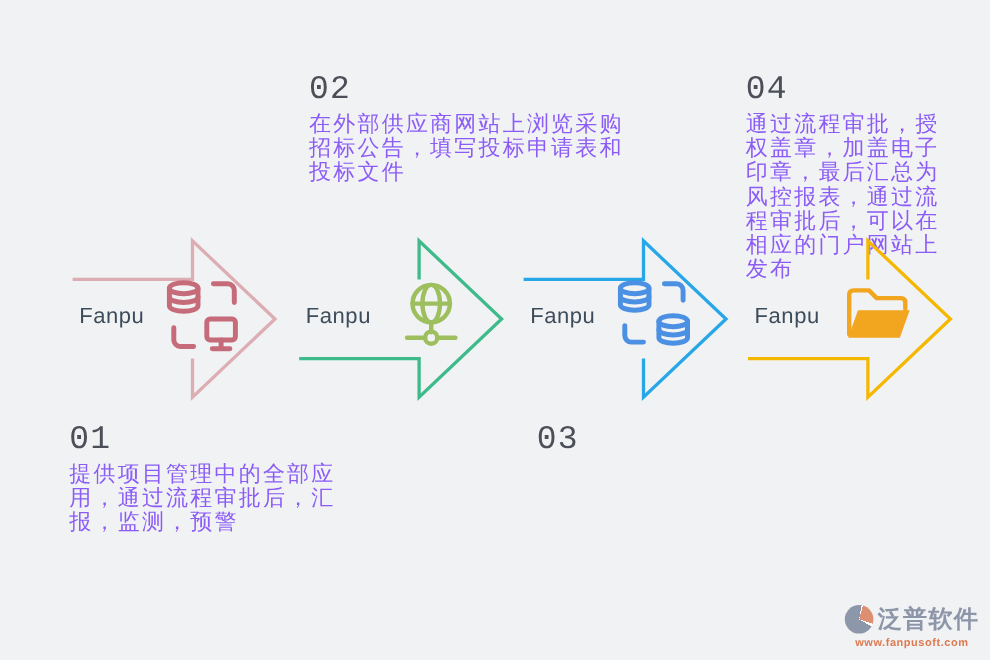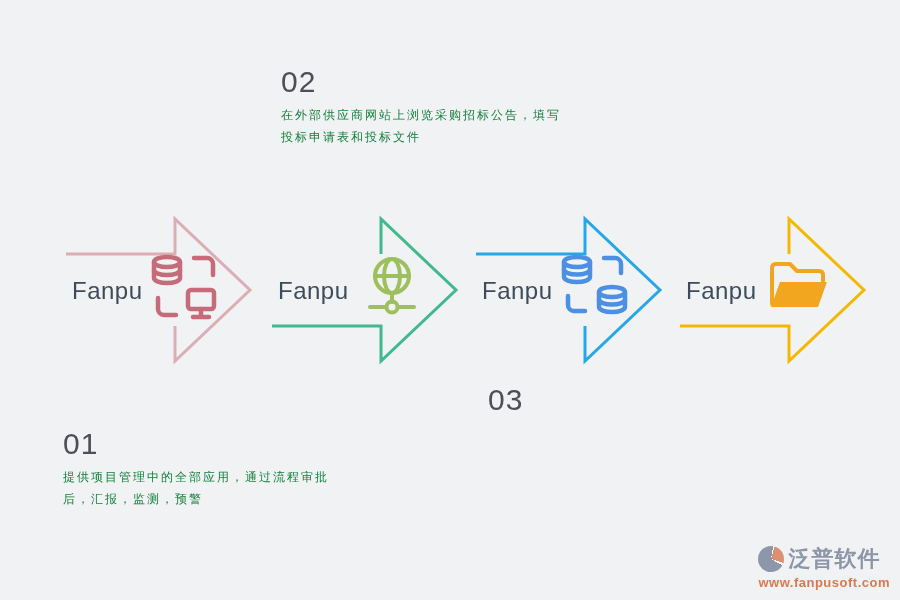--- a/index.html
+++ b/index.html
@@ -4,67 +4,71 @@
 <style>
   html,body{margin:0;padding:0;}
   body{
     width:900px;height:600px;position:relative;overflow:hidden;
     background:#f1f2f4;
     font-family:"Liberation Sans","DejaVu Sans",sans-serif;
   }
   .stage{position:absolute;inset:0;}
 
   
-  .step{position:absolute;}
+  .step{position:absolute;font-family:Liberation Mono, monospace;}
   .step-number{
     font-size:30px;color:#4d4f58;letter-spacing:1px;
     line-height:32px;margin-bottom:6px;
   }
   .step-desc{
-    font-size:12px;color:#15803d;letter-spacing:2px;line-height:22px;
+    font-size:20px;color:#8b5cf6;letter-spacing:2px;line-height:22px;
   }
-  .step-01{left:63px;top:384px;width:280px;margin-top:44px;}
+  .step-01{left:63px;top:384px;width:280px;}
   .step-02{left:281px;top:66px;width:286px;}
   .step-03{left:488px;top:384px;width:330px;}
   .step-04{left:678px;top:66px;width:192px;}
 
   
   .arrow{position:absolute;top:215px;width:190px;height:150px;}
   .arrow-1{left:64px;}
   .arrow-2{left:270px;}
   .arrow-3{left:474px;}
   .arrow-4{left:678px;}
   .arrow-shape{position:absolute;left:0;top:0;width:190px;height:150px;}
   .fanpu{
     position:absolute;left:8px;top:62px;
-    font-size:24px;color:#3d4c5a;letter-spacing:.5px;
+    font-size:20px;color:#3d4c5a;letter-spacing:.5px;
   }
   .icon{position:absolute;left:86px;top:37px;width:72px;height:72px;}
 
   
   .logo{position:absolute;right:10px;bottom:10px;text-align:center;}
-  .logo-row{display:flex;align-items:center;justify-content:flex-start;gap:4px;}
+  .logo-row{display:flex;align-items:center;justify-content:center;gap:4px;}
   .logo-mark{
     width:26px;height:26px;border-radius:50%;display:inline-block;
     background:conic-gradient(#8d97aa 0 10deg,#ffffff 10deg 16deg,
       #dd8f72 16deg 108deg,#ffffff 108deg 120deg,#8d97aa 120deg 360deg);
   }
   .logo-name{font-size:22px;font-weight:bold;color:#8d96a9;letter-spacing:1px;}
-  .logo-url{font-size:13px;font-weight:bold;color:#dc7950;letter-spacing:.5px;margin-top:1px;}
+  .logo-url{font-size:10px;font-weight:bold;color:#dc7950;letter-spacing:.5px;margin-top:1px;}
 </style>
 </head>
 <body>
 
 <div class="stage">
 
   <div class="step step-02">
     <div class="step-number">02</div>
     <div class="step-desc">在外部供应商网站上浏览采购招标公告，填写投标申请表和投标文件</div>
   </div>
 
+  <div class="step step-04">
+    <div class="step-number">04</div>
+    <div class="step-desc">通过流程审批，授权盖章，加盖电子印章，最后汇总为风控报表，通过流程审批后，可以在相应的门户网站上发布</div>
+  </div>
 
   <div class="arrow arrow-1">
     <svg class="arrow-shape" viewBox="0 0 190 150">
       <path d="M2 39 H111 V4 L186 75 L111 146 V111" fill="none" stroke-width="3" stroke="#dcaeb4"></path>
     </svg>
     <span class="fanpu">Fanpu</span>
     <svg class="icon" viewBox="0 0 72 72">
       <g fill="none" stroke-width="4.5" stroke-linecap="round" stroke-linejoin="round" stroke="#c56b79">
         <ellipse cx="17" cy="10" rx="13" ry="5"></ellipse>
         <path d="M4 10 V26 a13 5 0 0 0 26 0 V10"></path>

